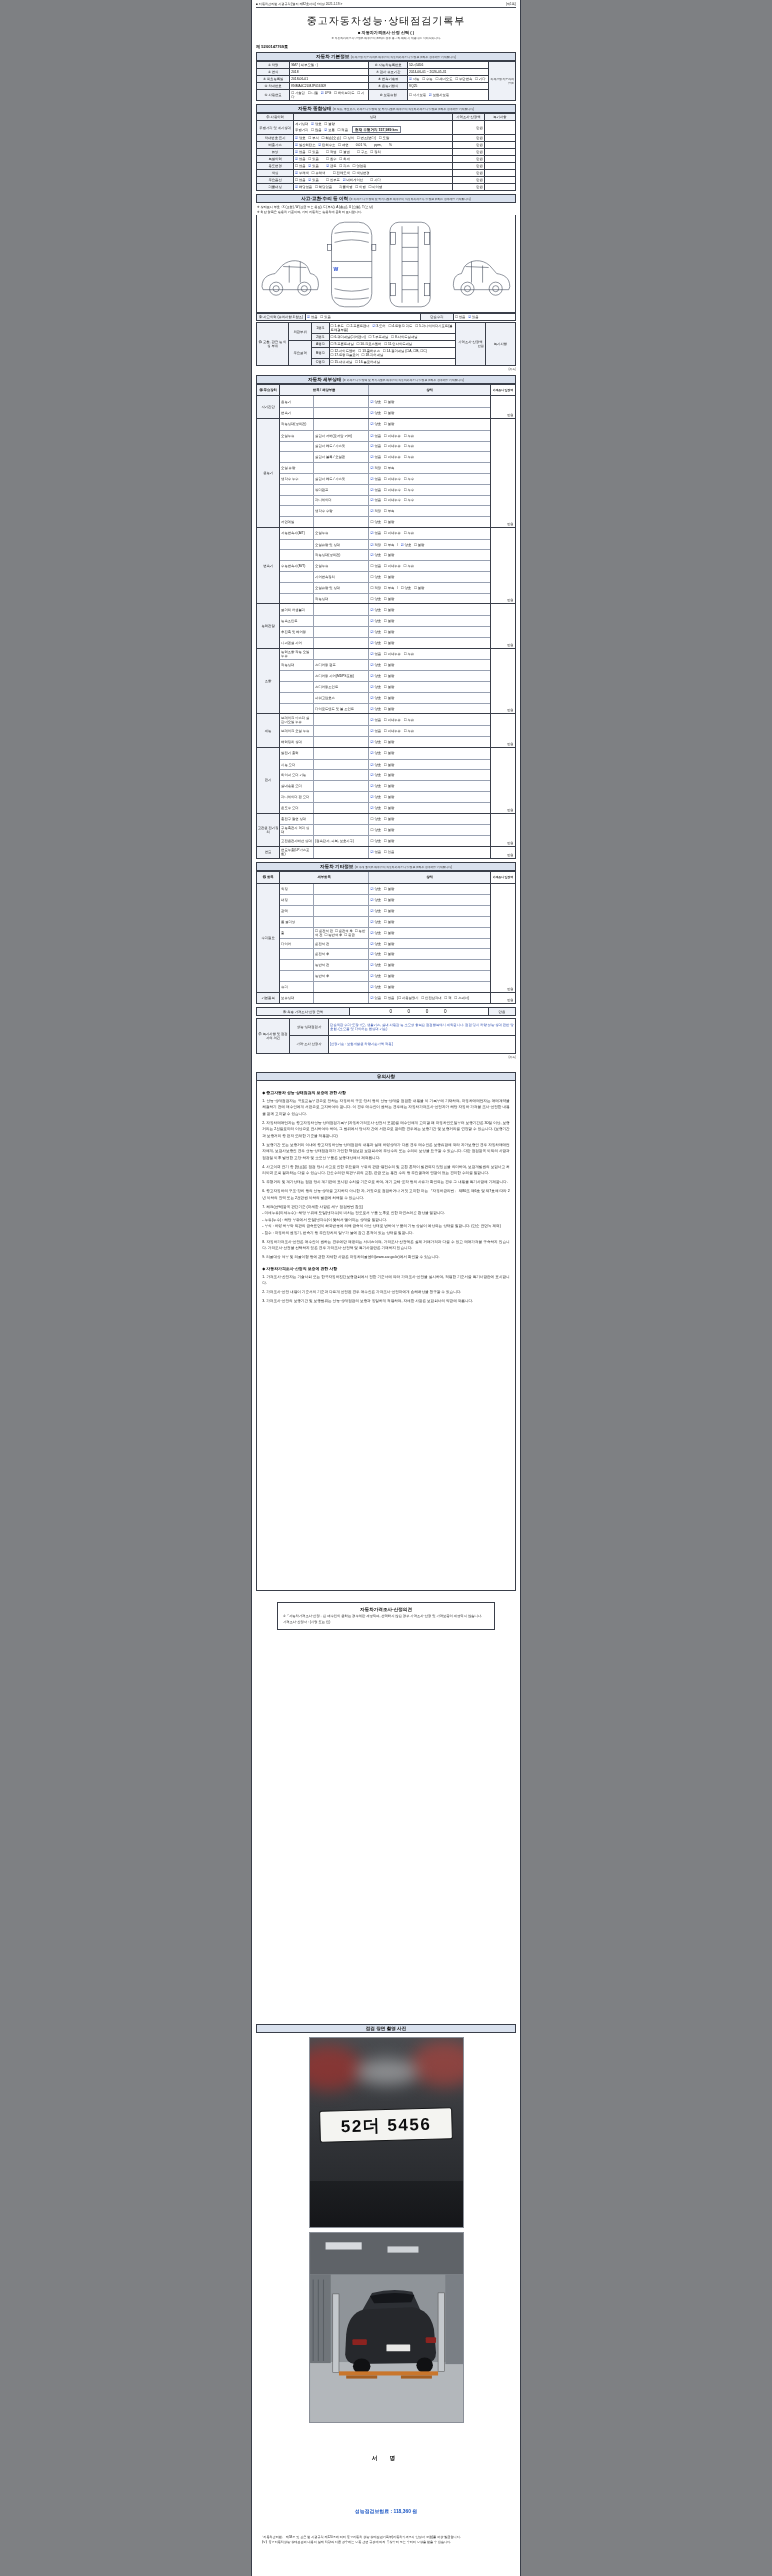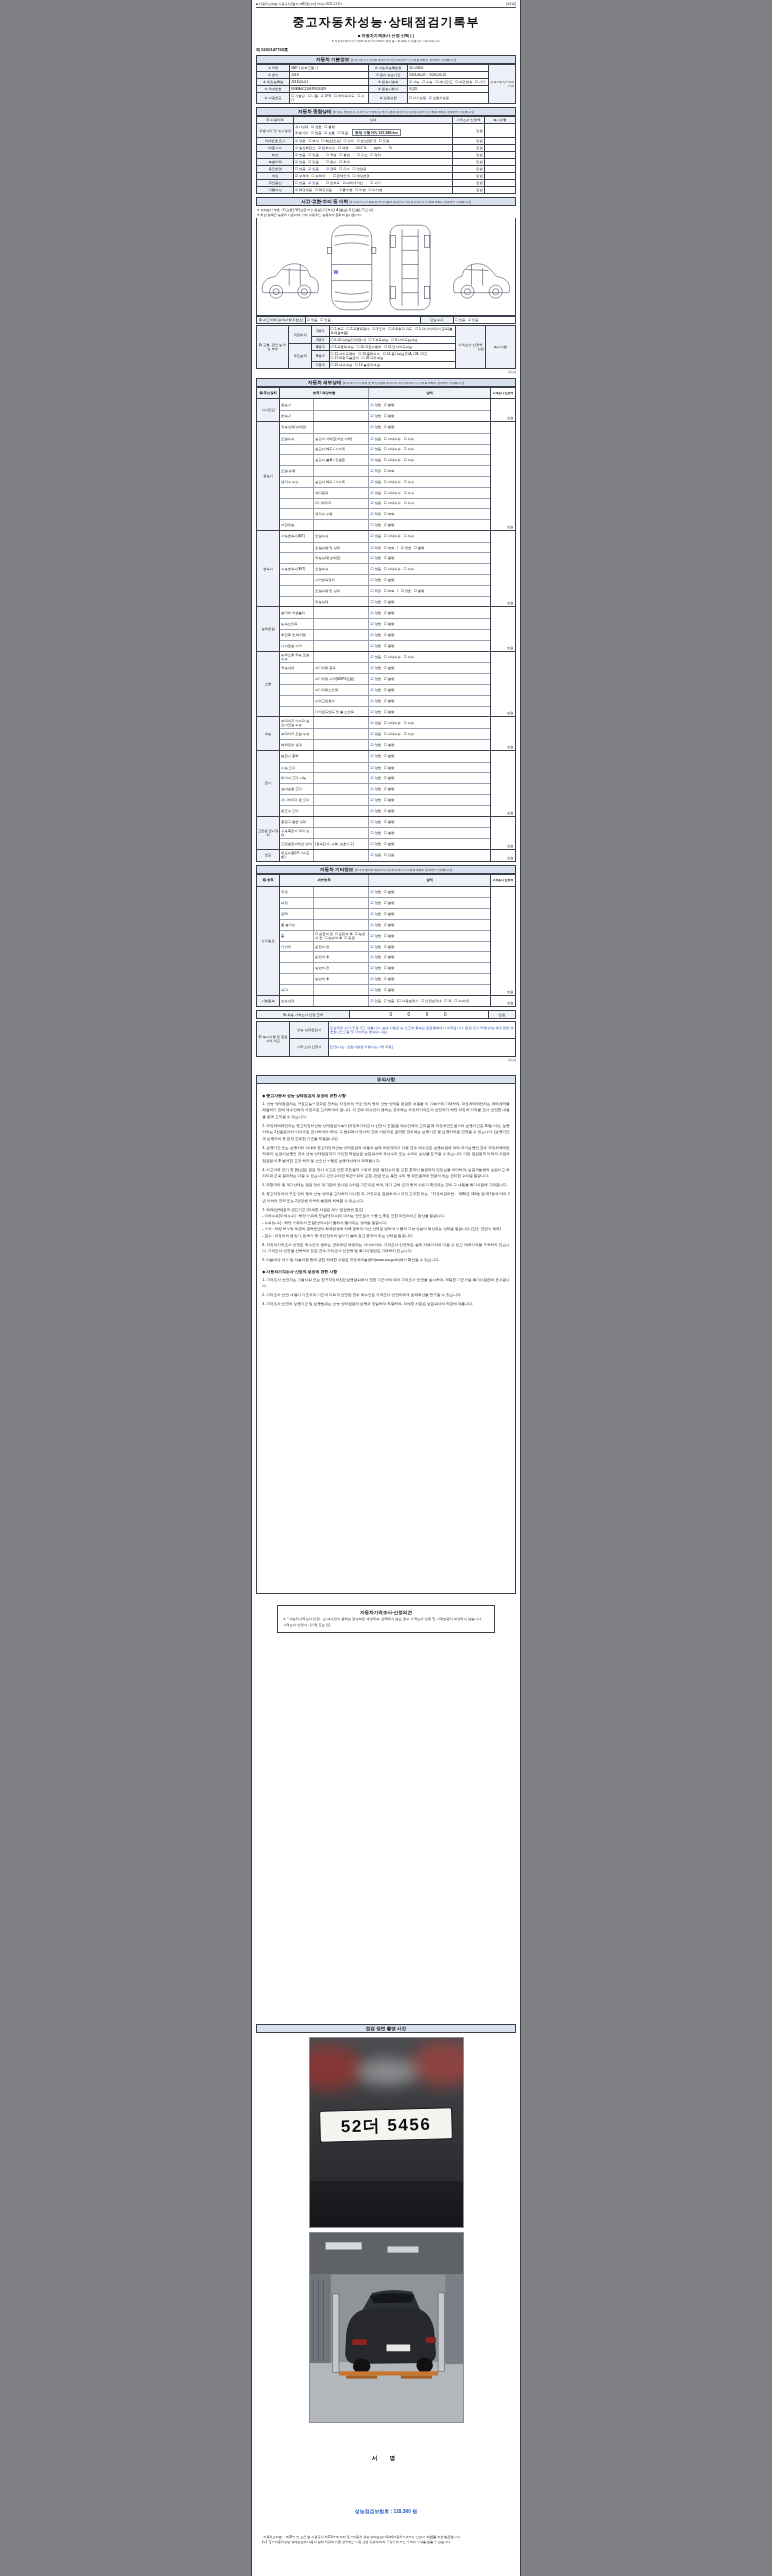--- a/index.html
+++ b/index.html
@@ -13,21 +13,21 @@
   }
   .page {
     position:absolute; left:251px; top:0;
     width:270px; height:2576px;
     background:#ffffff;
     border-left:0.5px solid #3a3f4a; border-right:0.5px solid #3a3f4a;
     padding:2.1px 4.1px;
   }
   .topline { display:flex; justify-content:space-between; font-size:3.1px; color:#222;
     border-bottom:0.5px solid #4a4f59; padding-bottom:1px; }
-  .title { text-align:center; font-size:12px; font-weight:bold; letter-spacing:1px; margin-top:6.2px; }
+  .title { text-align:center; font-size:10px; font-weight:normal; letter-spacing:1px; margin-top:6.2px; }
   .subtitle { text-align:center; font-size:4.1px; font-weight:bold; margin-top:2.1px; }
   .subnote { text-align:center; font-size:2.8px; color:#333; margin-top:1px; }
   .docno { font-size:4.1px; font-weight:bold; margin:3.6px 0 1px; }
   .hdr { border:0.5px solid #3a3f4a; background:#d9e1ee; text-align:center;
     font-weight:bold; font-size:4.6px; padding:1px 0; margin-top:3.1px; }
   .hdr .note { font-weight:normal; font-size:2.8px; color:#333; }
   table.t { width:100%; border-collapse:collapse; table-layout:fixed; }
   .t td, .t th { border:0.5px solid #3a3f4a; font-size:3.3px; padding:1px 1px;
     vertical-align:middle; word-break:break-all; }
   .lab { background:#eef1f7; text-align:center; }

